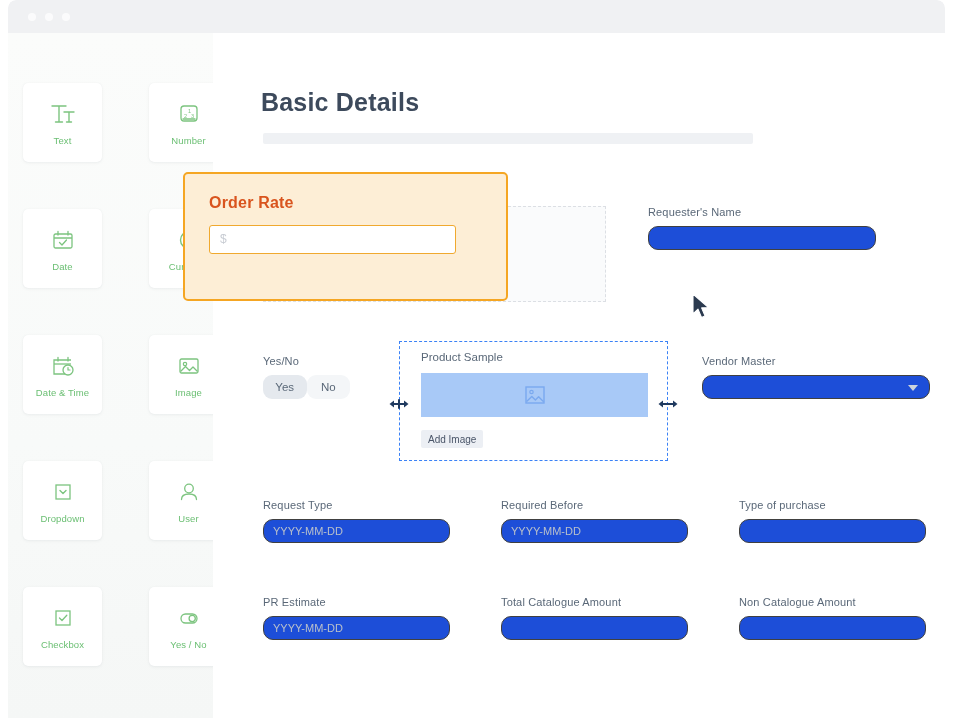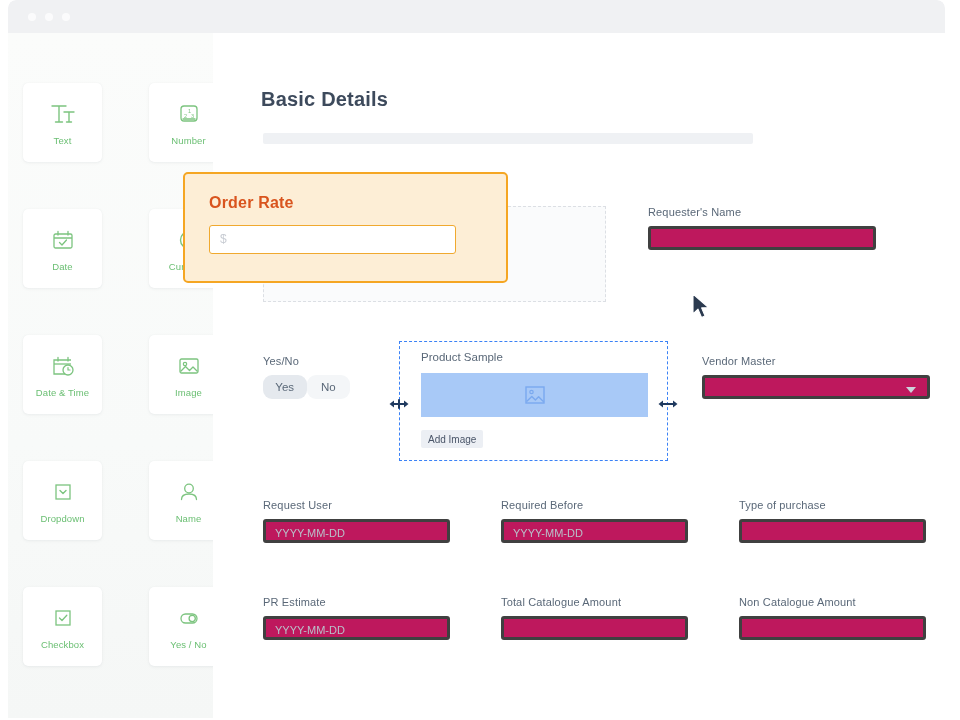--- a/index.html
+++ b/index.html
@@ -64,41 +64,41 @@
 
   
   .canvas {
     position: absolute;
     left: 205px; top: 33px;
     width: 732px; height: 685px;
     background: #ffffff;
   }
   .page-title {
     position: absolute; left: 48px; top: 55px;
-    font-size: 20px; font-weight: bold; color: #3d4a5c;
+    font-size: 25px; font-weight: bold; color: #3d4a5c;
     letter-spacing: .2px;
   }
   .title-bar-ghost {
     position: absolute; left: 50px; top: 100px;
     width: 490px; height: 11px;
     background: #eff1f4; border-radius: 2px;
   }
 
   
   .drop-slot {
     position: absolute; left: 50px; top: 173px;
     width: 343px; height: 96px;
     border: 1px dashed #dcdfe4;
     background: #fafbfc;
   }
 
   
   .drag-card {
     position: absolute; left: -30px; top: 139px;
-    width: 325px; height: 111px;
+    width: 325px; height: 129px;
     background: #fdeed6;
     border: 2px solid #f5a623;
     border-radius: 5px;
     z-index: 40;
   }
   .drag-card-title {
     position: absolute; left: 24px; top: 20px;
     font-size: 16px; font-weight: bold; color: #d9541e;
     letter-spacing: .2px;
   }
@@ -119,23 +119,23 @@
   }
 
   
   .field { position: absolute; }
   .field-label {
     font-size: 11px; color: #5a6878; letter-spacing: .15px;
     margin-bottom: 8px; display: block;
   }
   .field-input {
     width: 100%; height: 24px;
-    border: 3px solid #404040;
-    border-radius: 3px;
-    background: #be185d;
+    border: 1px solid #404040;
+    border-radius: 10px;
+    background: #1d4ed8;
   }
   .field-input .ph {
     font-size: 11px; color: #b9c0ca;
     line-height: 22px; padding-left: 9px; display: block;
   }
   .field-input.select { position: relative; }
   .caret {
     position: absolute; right: 11px; top: 9px;
     width: 0; height: 0;
     border-left: 5px solid transparent;
@@ -267,21 +267,21 @@
           <path d="M12 12.5 l3 3 l3 -3" fill="none" stroke="#7cc47f" stroke-width="1.4" stroke-linecap="round" stroke-linejoin="round"></path>
         </svg>
         <span class="pal-label">Dropdown</span>
       </div>
 
       <div class="pal-card">
         <svg class="pal-icon" viewBox="0 0 30 28">
           <circle cx="15" cy="10.5" r="4.3" fill="none" stroke="#7cc47f" stroke-width="1.3"></circle>
           <path d="M7.5 21.5 q0 -5.5 7.5 -5.5 q7.5 0 7.5 5.5" fill="none" stroke="#7cc47f" stroke-width="1.3" stroke-linecap="round"></path>
         </svg>
-        <span class="pal-label">Name</span>
+        <span class="pal-label">User</span>
       </div>
 
 
       <div class="pal-card">
         <svg class="pal-icon" viewBox="0 0 30 28">
           <rect x="8" y="7" width="14" height="14" fill="none" stroke="#7cc47f" stroke-width="1.3"></rect>
           <path d="M11.5 14 l2.5 2.5 l4.8 -5.2" fill="none" stroke="#7cc47f" stroke-width="1.3" stroke-linecap="round" stroke-linejoin="round"></path>
         </svg>
         <span class="pal-label">Checkbox</span>
       </div>
@@ -355,21 +355,21 @@
 
     <div class="field" style="left:489px; top:322px; width:228px;">
       <span class="field-label">Vendor Master</span>
       <div class="field-input select">
         <span class="ph"></span>
         <span class="caret"></span>
       </div>
     </div>
 
     <div class="field" style="left:50px; top:466px; width:187px;">
-      <span class="field-label">Request User</span>
+      <span class="field-label">Request Type</span>
       <div class="field-input">
         <span class="ph">YYYY-MM-DD</span>
       </div>
     </div>
 
     <div class="field" style="left:288px; top:466px; width:187px;">
       <span class="field-label">Required Before</span>
       <div class="field-input">
         <span class="ph">YYYY-MM-DD</span>
       </div>

